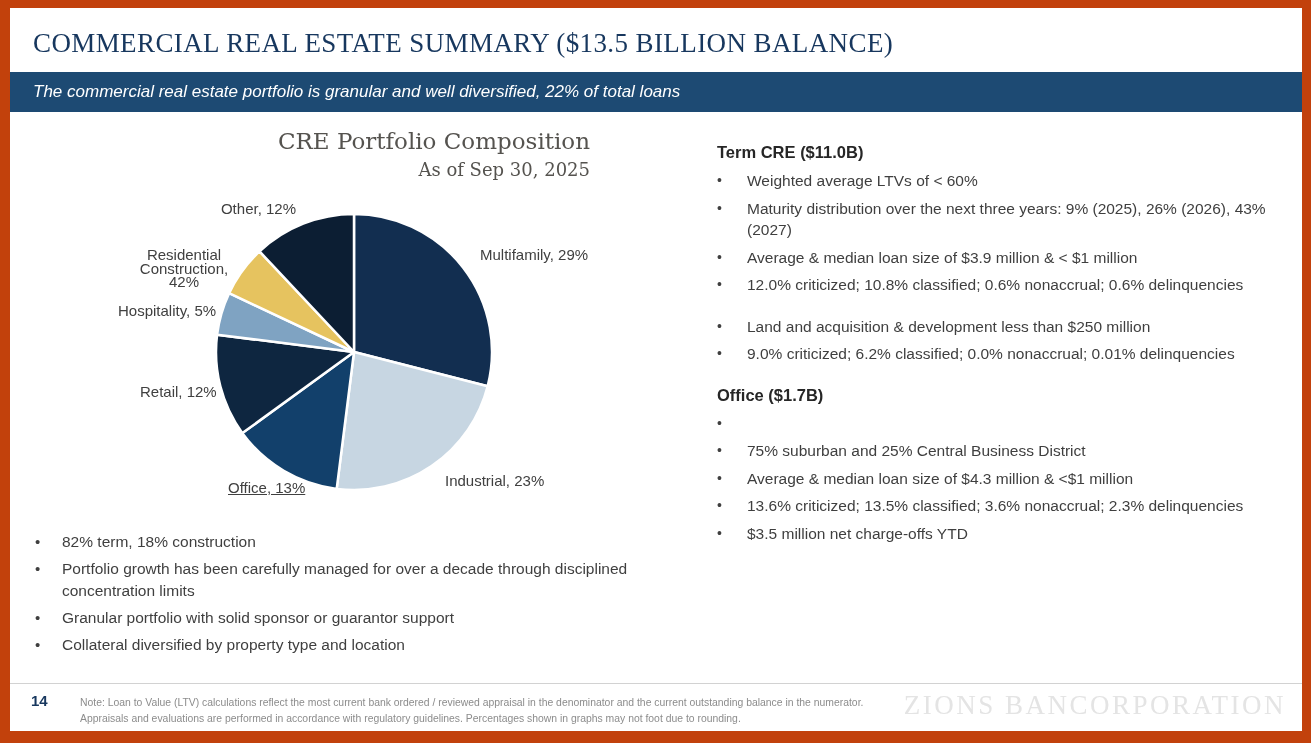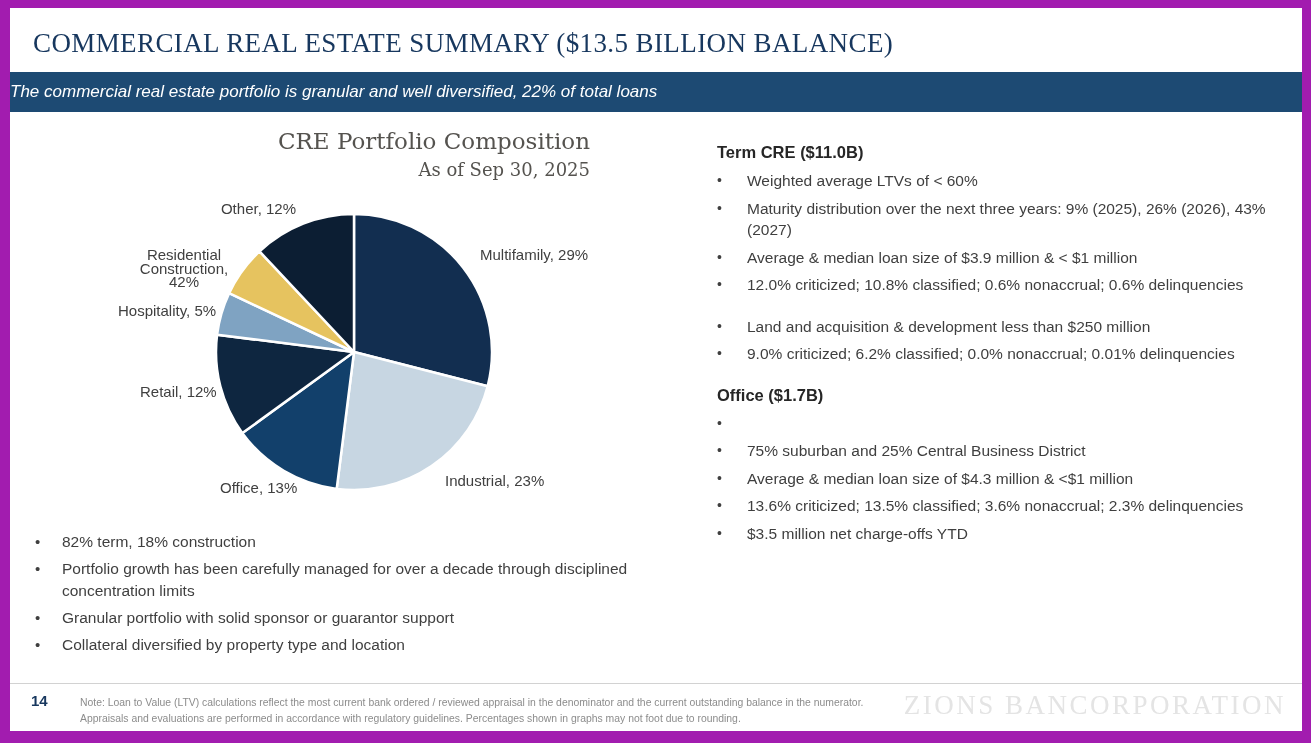--- a/index.html
+++ b/index.html
@@ -1,52 +1,52 @@
 <!DOCTYPE html>
 <html><head>
 <meta charset="utf-8">
 <style>
   * { margin:0; padding:0; box-sizing:border-box; }
   body { background:#222; font-family:"Liberation Sans", sans-serif; }
   .frame {
-    position:relative; width:1311px; height:743px; background:#a21caf; overflow:hidden;
+    position:relative; width:1311px; height:743px; background:#c2410c; overflow:hidden;
   }
   .slide {
     position:absolute; left:10px; top:8px; width:1292px; height:723px;
     background:#ffffff; overflow:hidden;
   }
   .main-title {
     position:absolute; left:23px; top:20px; width:1240px;
     font-family:"Liberation Serif", serif;
     font-size:27px; letter-spacing:0.4px; color:#17375e; white-space:nowrap;
   }
   .banner {
     position:absolute; left:0; top:64px; width:100%; height:40px;
     background:#1d4a73; display:flex; align-items:center;
   }
   .banner-text {
-    color:#ffffff; font-style:italic; font-size:17px;
+    margin-left:23px; color:#ffffff; font-style:italic; font-size:17px;
   }
   .chart-title {
     position:absolute; left:110px; top:120px; width:470px; text-align:right;
     font-family:"DejaVu Serif", serif; font-size:23px; color:#55534f;
   }
   .chart-subtitle {
     position:absolute; left:110px; top:151px; width:470px; text-align:right;
     font-family:"DejaVu Serif", serif; font-size:18px; color:#55534f;
   }
   #pie-svg { position:absolute; left:194px; top:194px; width:300px; height:300px; }
   .plabel {
     position:absolute; font-size:15px; color:#404040; line-height:13.5px;
   }
   .plabel-other        { left:174px; top:194px; width:112px; text-align:right; }
   .plabel-residential  { left:118px; top:240px; width:112px; text-align:center; }
   .plabel-hospitality  { left:108px; top:296px; }
   .plabel-retail       { left:130px; top:377px; }
-  .plabel-office       { left:210px; top:473px; }
+  .plabel-office       { left:218px; top:473px;text-decoration:underline; }
   .plabel-multifamily  { left:470px; top:240px; }
   .plabel-industrial   { left:435px; top:466px; }
   .left-bullets {
     position:absolute; left:25px; top:523px; width:660px;
   }
   .bullet-item { display:flex; margin-bottom:5px; }
   .bullet-marker {
     width:27px; flex:0 0 27px; color:#3f3f3f; font-size:15px; line-height:22px;
   }
   .bullet-text { color:#3f3f3f; font-size:15.5px; line-height:22px; }

